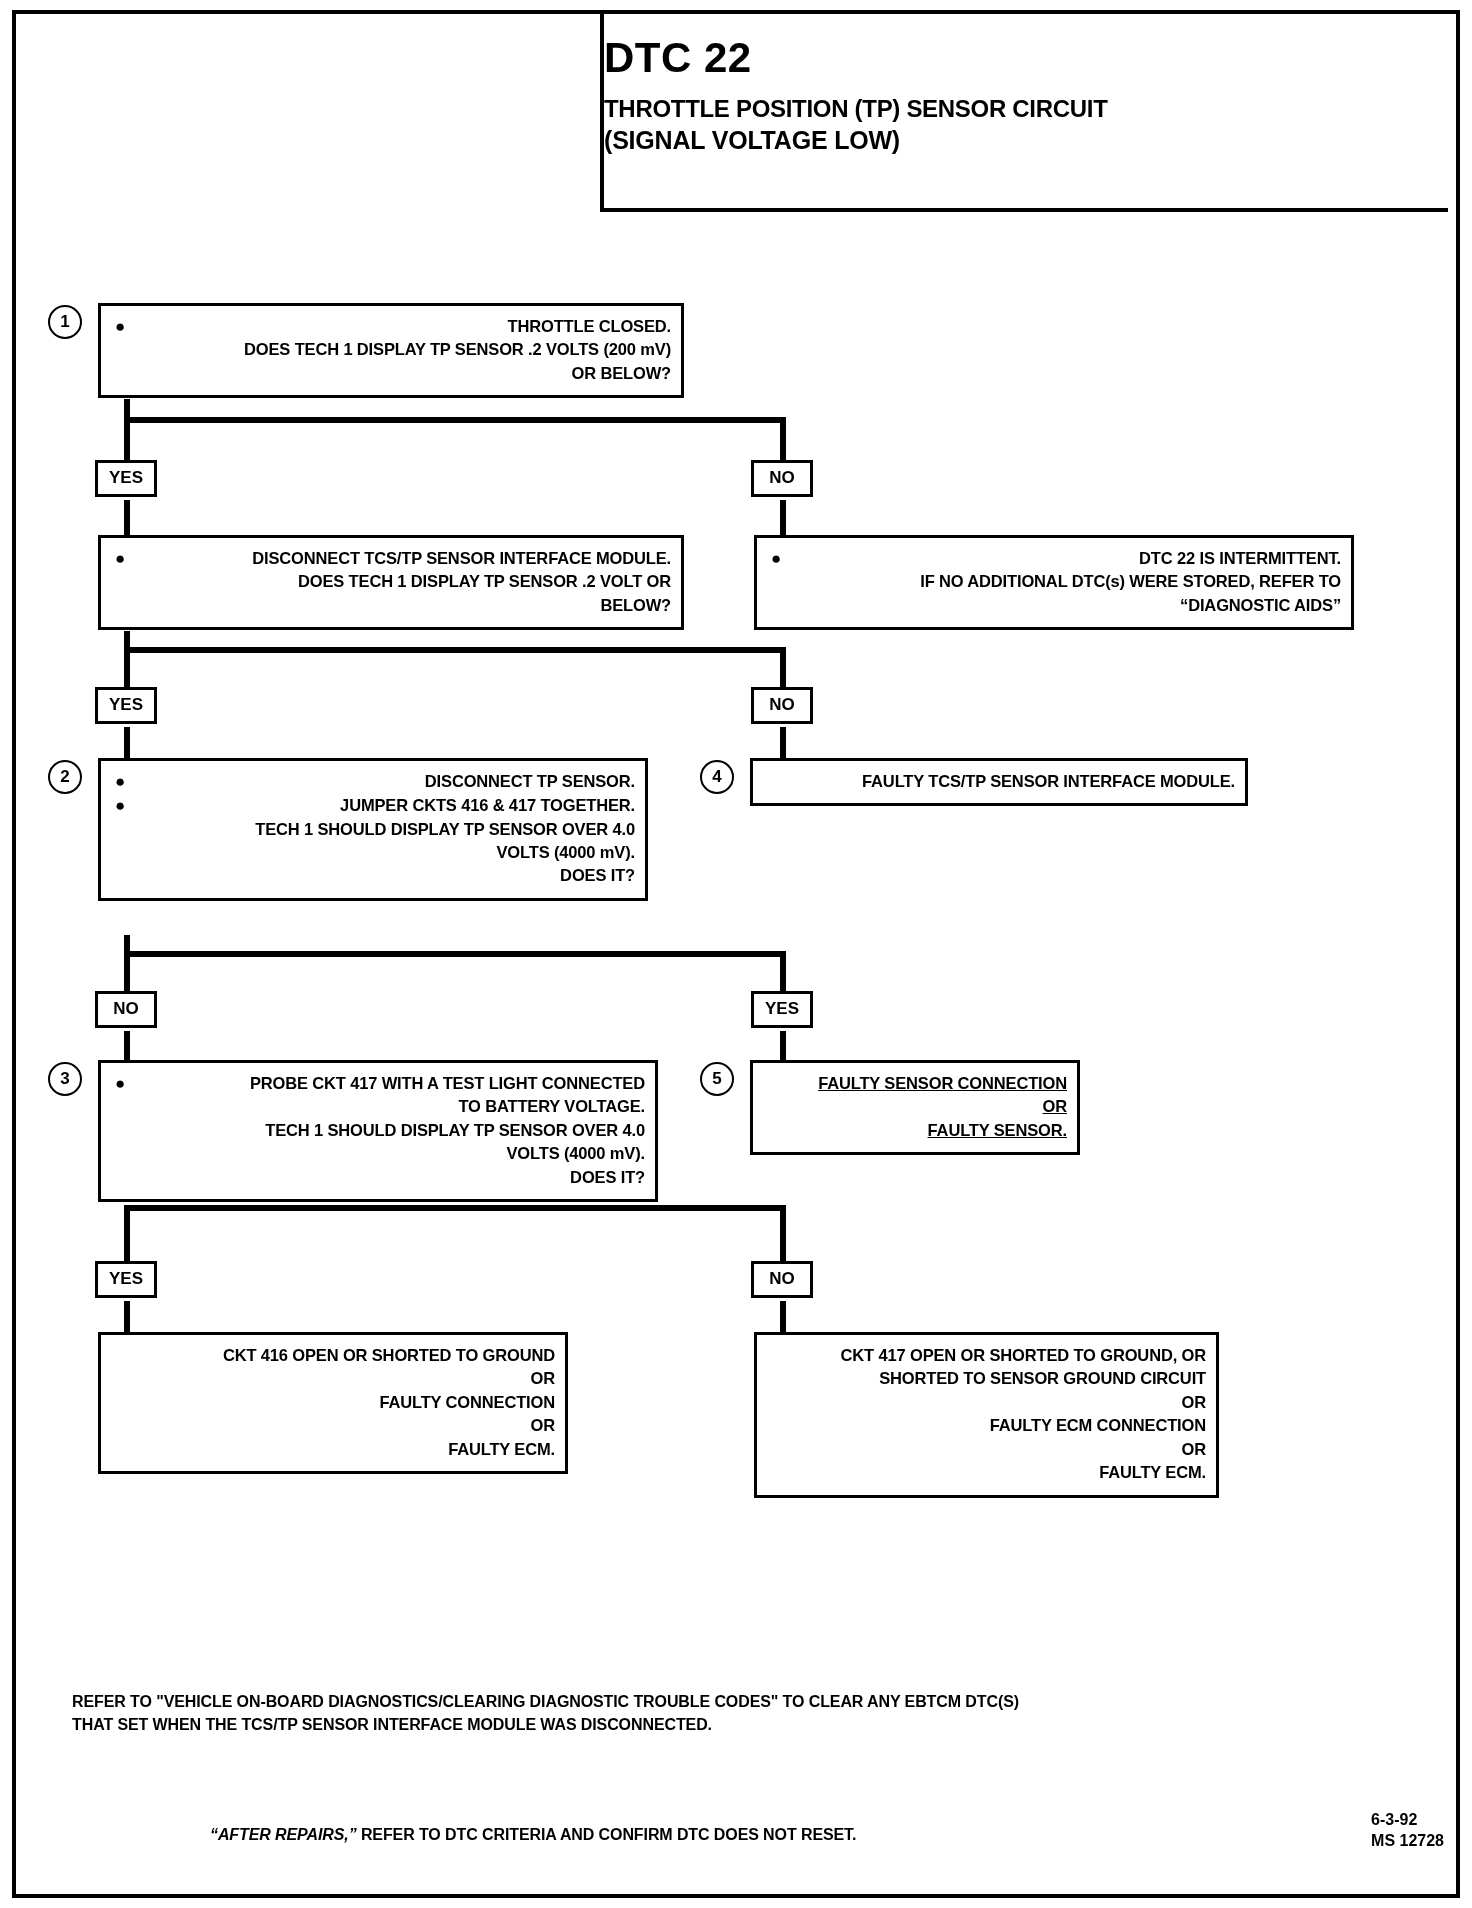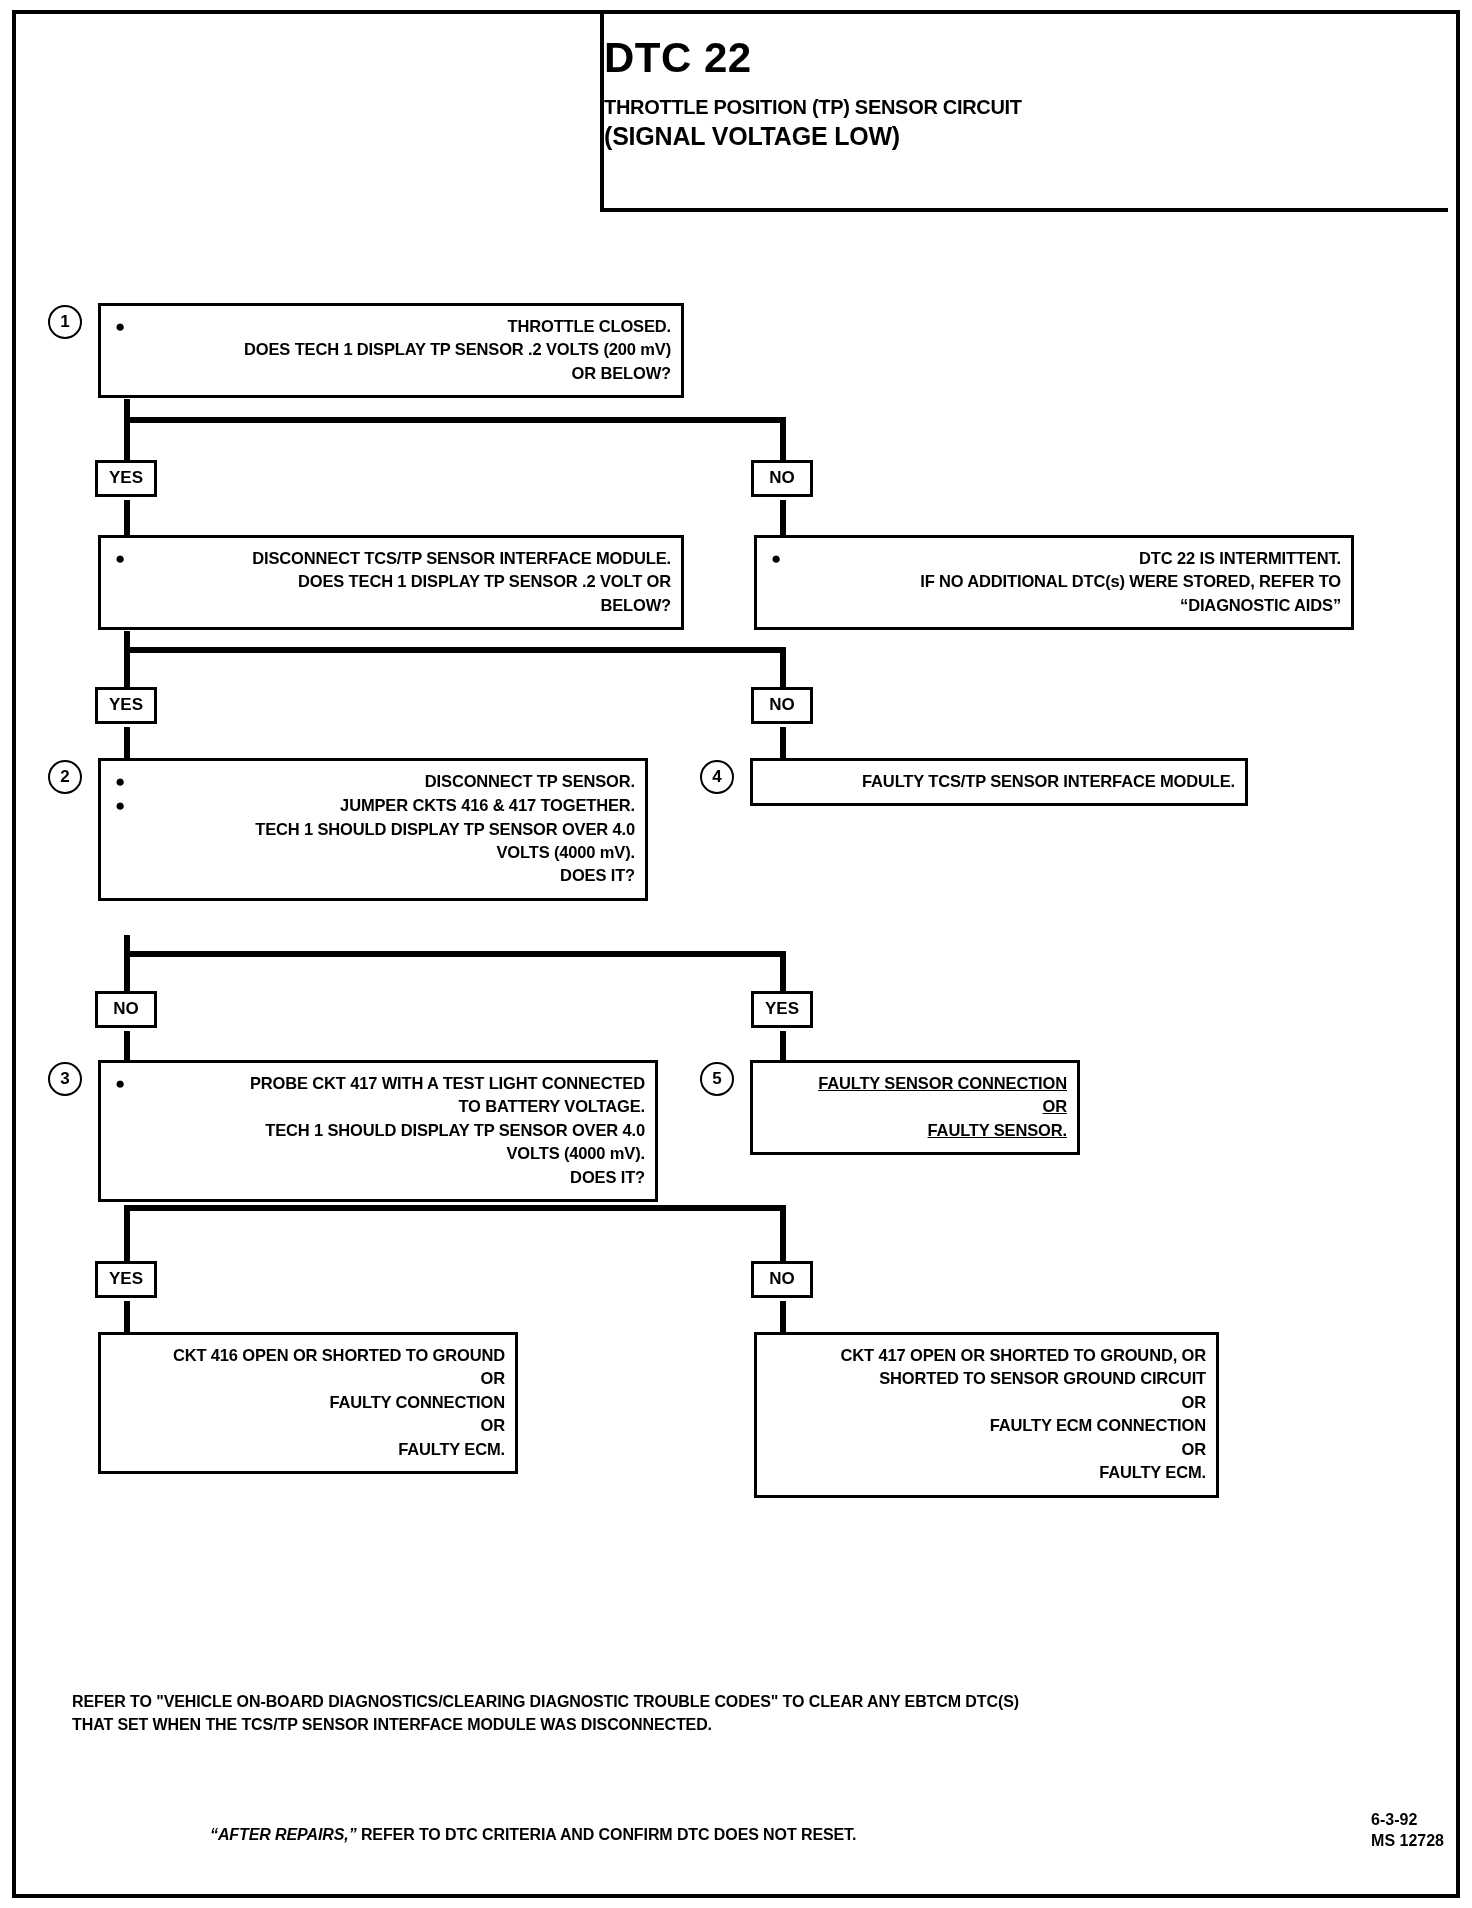--- a/index.html
+++ b/index.html
@@ -33,21 +33,21 @@
     padding-top: 16px;
   }
   .dtc-title {
     font-size: 42px;
     font-weight: bold;
     letter-spacing: 0.5px;
     line-height: 1.15;
     margin: 6px 0 14px 0;
   }
   .dtc-sub1 {
-    font-size: 20px;
+    font-size: 24px;
     font-weight: bold;
     letter-spacing: -0.3px;
     line-height: 1.12;
   }
   .dtc-sub2 {
     font-size: 25px;
     font-weight: bold;
     letter-spacing: -0.2px;
     line-height: 1.2;
     margin-top: 2px;
@@ -265,21 +265,21 @@
 <div class="hline" style="left:124px; top:1205px; width:662px;"></div>
 <div class="vline" style="left:124px; top:1205px; height:58px;"></div>
 <div class="vline" style="left:780px; top:1205px; height:58px;"></div>
 
 <div class="yn" style="left:95px; top:1261px;">YES</div>
 <div class="yn" style="left:751px; top:1261px;">NO</div>
 
 <div class="vline" style="left:124px; top:1301px; height:34px;"></div>
 <div class="vline" style="left:780px; top:1301px; height:34px;"></div>
 
-<div class="node" id="result-left" style="left:98px; top:1332px; width:420px; padding-left:12px;">
+<div class="node" id="result-left" style="left:98px; top:1332px; width:470px; padding-left:12px;">
   <span class="ln">CKT 416 OPEN OR SHORTED TO GROUND</span>
   <span class="ln">OR</span>
   <span class="ln">FAULTY CONNECTION</span>
   <span class="ln">OR</span>
   <span class="ln">FAULTY ECM.</span>
 </div>
 
 <div class="node" id="result-right" style="left:754px; top:1332px; width:465px; padding-left:12px;">
   <span class="ln">CKT 417 OPEN OR SHORTED TO GROUND, OR</span>
   <span class="ln">SHORTED TO SENSOR GROUND CIRCUIT</span>

